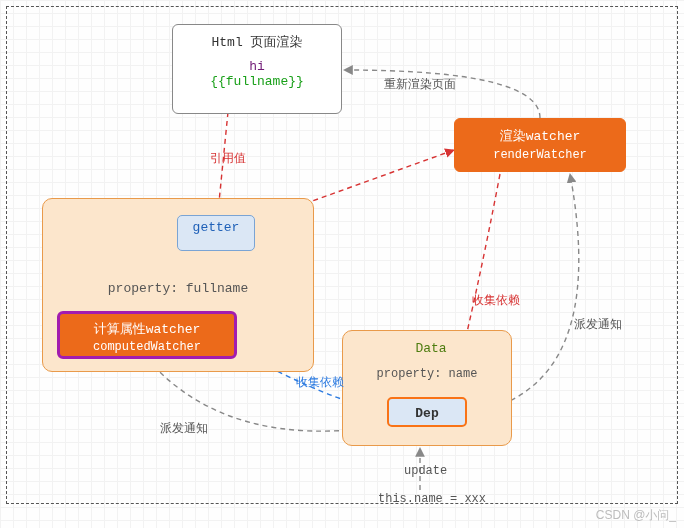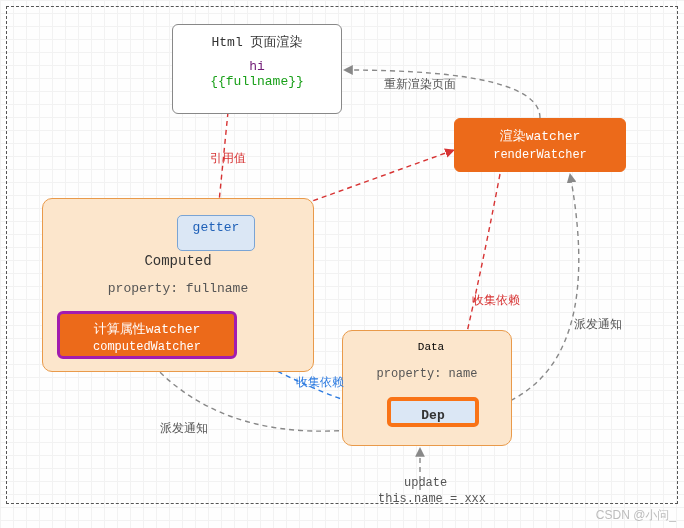--- a/index.html
+++ b/index.html
@@ -95,33 +95,33 @@
   .data-box {
     left: 342px; top: 330px;
     width: 170px; height: 116px;
     background: #fce6cc;
     border: 1.5px solid #e99a4a;
     border-radius: 10px;
   }
   .data-box .title {
     position: absolute; left: 8px; right: 0;
     top: 10px;
-    font-size: 11px; color: #000000;
+    font-size: 13px; color: #4d7c0f;
   }
   .data-box .prop {
     position: absolute; left: 0; right: 0;
     top: 36px;
     font-size: 12px; color: #555;
   }
   .dep-pill {
     position: absolute;
     left: 44px; top: 66px;
-    width: 92px; height: 30px;
+    width: 80px; height: 30px;
     background: #dbe7f5;
-    border: 4px solid #f97316;
+    border: 2px solid #f97316;
     border-radius: 5px;
     color: #333;
     font-weight: bold;
     font-size: 13px;
     line-height: 30px;
   }
   .label {
     position: absolute;
     font-size: 12px;
     white-space: nowrap;
@@ -184,36 +184,35 @@
   <div class="tpl">{{fullname}}</div>
 </div>
 
 <div class="box render-watcher">
   <div>渲染watcher</div>
   <div class="sub">renderWatcher</div>
 </div>
 
 <div class="box computed-box">
   <div class="getter-pill">getter</div>
-  <div class="title">Computed</div>
   <div class="prop">property: fullname</div>
   <div class="computed-watcher">
     <div>计算属性watcher</div>
     <div class="sub">computedWatcher</div>
   </div>
 </div>
 
 <div class="box data-box">
   <div class="title">Data</div>
   <div class="prop">property: name</div>
   <div class="dep-pill">Dep</div>
 </div>
 
 <div class="label gray" style="left:384px; top:76px;">重新渲染页面</div>
 <div class="label red" style="left:210px; top:150px;">引用值</div>
 <div class="label red" style="left:472px; top:292px;">收集依赖</div>
 <div class="label blue" style="left:296px; top:374px;">收集依赖</div>
 <div class="label gray" style="left:160px; top:420px;">派发通知</div>
 <div class="label gray" style="left:574px; top:316px;">派发通知</div>
-<div class="label gray" style="left:404px; top:476px;">update</div>
+<div class="label gray" style="left:404px; top:464px;">update</div>
 <div class="label gray" style="left:378px; top:492px;">this.name = xxx</div>
 
 <div class="watermark">CSDN @小问_</div>
 
 </body></html>

